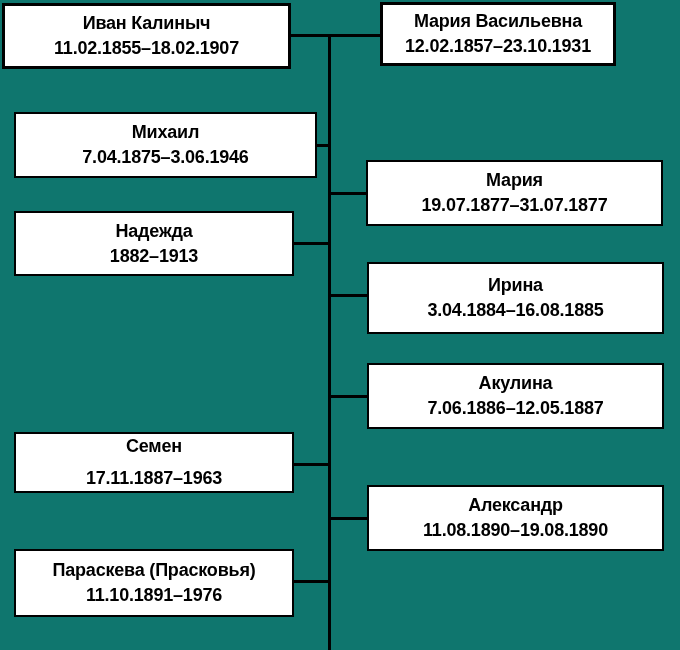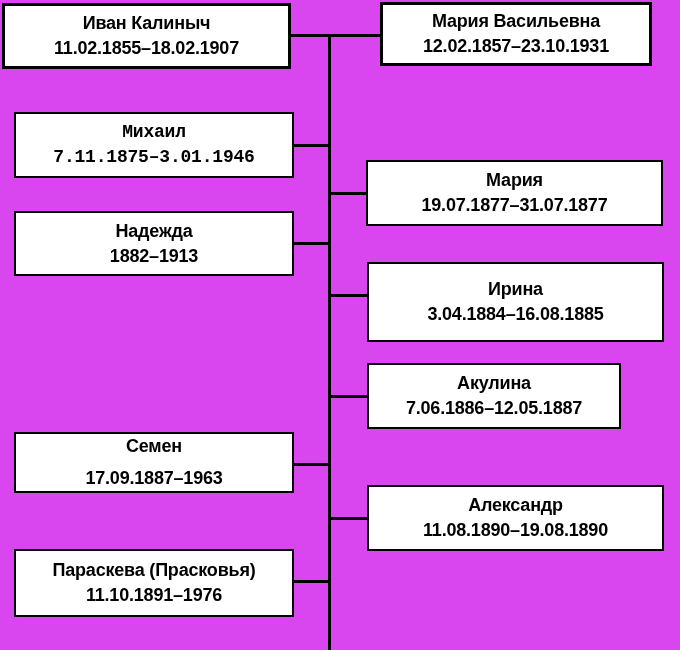--- a/index.html
+++ b/index.html
@@ -4,21 +4,21 @@
 <style>
   html, body {
     margin: 0;
     padding: 0;
     background: #ffffff;
   }
   .canvas {
     position: relative;
     width: 680px;
     height: 650px;
-    background: #d946ef;
+    background: #0f766e;
     font-family: "Liberation Sans", sans-serif;
     overflow: hidden;
   }
   .node {
     position: absolute;
     box-sizing: border-box;
     border: 2px solid #000000;
     background: #ffffff;
     display: flex;
     flex-direction: column;
@@ -36,26 +36,26 @@
     border-width: 3px;
   }
   .line {
     position: absolute;
     background: #000000;
     z-index: 1;
   }
 
   
   .pos-ivan      { left: 2px;   top: 3px;   width: 289px; height: 66px; }
-  .pos-maria-v   { left: 380px; top: 2px;   width: 272px; height: 64px; }
-  .pos-mikhail   { left: 14px;  top: 112px; width: 280px; height: 66px; font-family: Liberation Mono, monospace; }
+  .pos-maria-v   { left: 380px; top: 2px;   width: 236px; height: 64px; }
+  .pos-mikhail   { left: 14px;  top: 112px; width: 303px; height: 66px; }
   .pos-maria     { left: 366px; top: 160px; width: 297px; height: 66px; text-align: right; }
   .pos-nadezhda  { left: 14px;  top: 211px; width: 280px; height: 65px; align-items: center; }
-  .pos-irina     { left: 367px; top: 262px; width: 297px; height: 80px; }
-  .pos-akulina   { left: 367px; top: 363px; width: 254px; height: 66px; }
+  .pos-irina     { left: 367px; top: 262px; width: 297px; height: 72px; }
+  .pos-akulina   { left: 367px; top: 363px; width: 297px; height: 66px; }
   .pos-semyon    { left: 14px;  top: 432px; width: 280px; height: 61px; justify-content: space-between; }
   .pos-alexandr  { left: 367px; top: 485px; width: 297px; height: 66px; }
   .pos-paraskeva { left: 14px;  top: 549px; width: 280px; height: 68px; }
 
   
   .ln-parents    { left: 291px; top: 34px;  width: 89px; height: 3px; }
   .ln-spine      { left: 328px; top: 34px;  width: 3px;  height: 616px; }
   .ln-mikhail    { left: 292px; top: 144px; width: 38px; height: 3px; }
   .ln-maria      { left: 330px; top: 192px; width: 38px; height: 3px; }
   .ln-nadezhda   { left: 292px; top: 242px; width: 38px; height: 3px; }
@@ -85,41 +85,41 @@
     <div>Иван Калиныч</div>
     <div>11.02.1855–18.02.1907</div>
   </div>
   <div class="node parent pos-maria-v">
     <div>Мария Васильевна</div>
     <div>12.02.1857–23.10.1931</div>
   </div>
 
   <div class="node pos-mikhail">
     <div>Михаил</div>
-    <div>7.11.1875–3.01.1946</div>
+    <div>7.04.1875–3.06.1946</div>
   </div>
   <div class="node pos-maria">
     <div>Мария</div>
     <div>19.07.1877–31.07.1877</div>
   </div>
   <div class="node pos-nadezhda">
     <div>Надежда</div>
     <div>1882–1913</div>
   </div>
   <div class="node pos-irina">
     <div>Ирина</div>
     <div>3.04.1884–16.08.1885</div>
   </div>
   <div class="node pos-akulina">
     <div>Акулина</div>
     <div>7.06.1886–12.05.1887</div>
   </div>
   <div class="node pos-semyon">
     <div>Семен</div>
-    <div>17.09.1887–1963</div>
+    <div>17.11.1887–1963</div>
   </div>
   <div class="node pos-alexandr">
     <div>Александр</div>
     <div>11.08.1890–19.08.1890</div>
   </div>
   <div class="node pos-paraskeva">
     <div>Параскева (Прасковья)</div>
     <div>11.10.1891–1976</div>
   </div>
 

